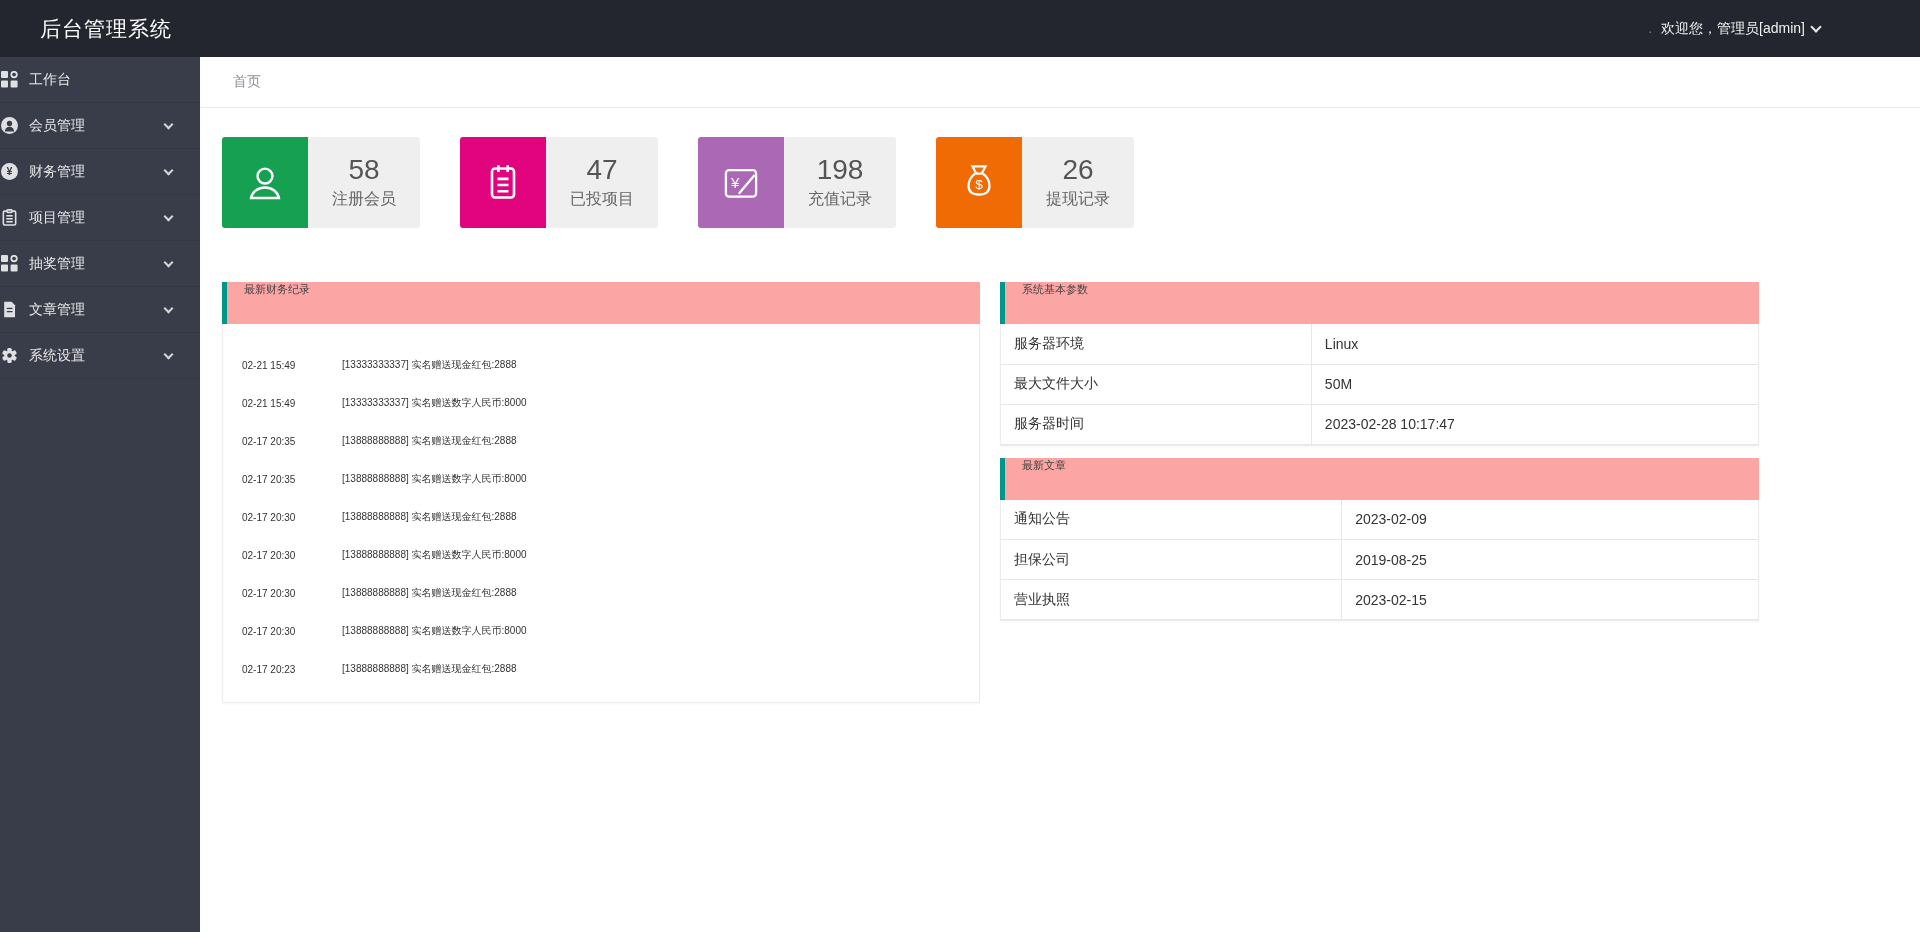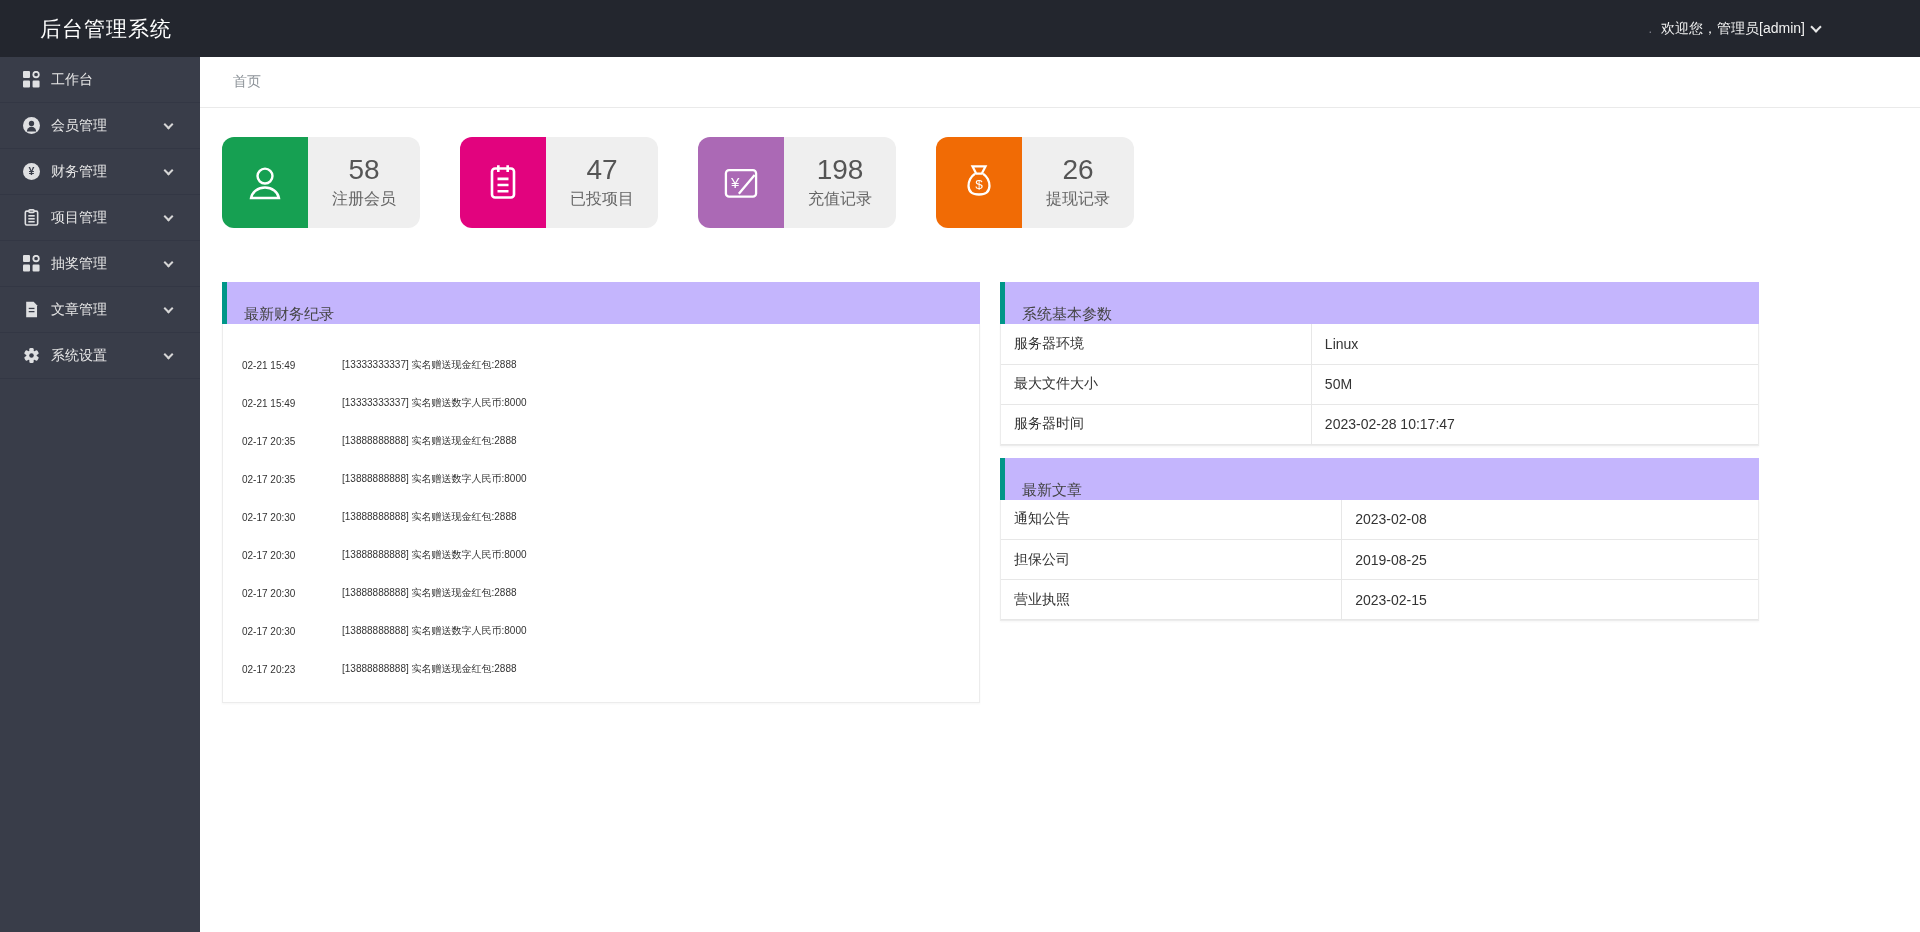--- a/index.html
+++ b/index.html
@@ -10,46 +10,46 @@
   .header { height:57px; background:#23262e; display:flex; align-items:center; justify-content:space-between; }
   .header-title { color:#ffffff; font-size:21px; padding-left:40px; letter-spacing:1px; font-weight:400;text-align:right; }
   .header-user { color:#f1f1f1; font-size:14px; padding-right:100px; display:flex; align-items:center; cursor:pointer; }
   .welcome-dot { color:#7d818b; font-size:13px; margin-right:9px; }
   .chev { width:8px; height:8px; border-right:2px solid #e8e8e8; border-bottom:2px solid #e8e8e8;
           transform:rotate(45deg); margin-left:7px; margin-top:-4px; }
 
   
   .layout { display:flex; height:875px; }
   .sidebar { width:200px; background:#393d49; flex:none; }
-  .menu-item { height:46px; display:flex; align-items:center; padding-left:22px; position:relative;
+  .menu-item { height:46px; display:flex; align-items:center; position:relative;
                border-bottom:1px solid #333744; color:#e6e6e6; font-size:14px; cursor:pointer; }
   .menu-icon { width:18px; height:18px; margin-right:11px; display:flex; align-items:center; justify-content:center; flex:none; }
   .menu-chev { position:absolute; right:28px; width:7px; height:7px;
                border-right:2px solid #d6d6d6; border-bottom:2px solid #d6d6d6; transform:rotate(45deg); margin-top:-3px; }
 
   .main { flex:1; }
   .breadcrumb-bar { height:51px; background:#fff; border-bottom:1px solid #eaeaea;
                     display:flex; align-items:center; padding-left:33px; }
   .breadcrumb { font-size:14px; color:#8d9399; cursor:pointer; }
 
   .content { padding:29px 0 0 22px; }
 
   
   .stats-row { display:flex; gap:40px; }
-  .stat-card { width:198px; height:91px; display:flex; cursor:pointer; border-radius:12px; overflow:hidden; }
+  .stat-card { width:198px; height:91px; display:flex; cursor:pointer; border-radius:3px; overflow:hidden; }
   .stat-icon-box { width:86px; display:flex; align-items:center; justify-content:center; flex:none; }
   .stat-info { flex:1; background:#efefef; display:flex; flex-direction:column; align-items:center; justify-content:center; }
   .stat-value { font-size:28px; color:#555; line-height:1.1; }
   .stat-label { font-size:16px; color:#666; margin-top:4px; }
 
   
   .columns { display:flex; margin-top:54px; align-items:flex-start; }
   .panel { background:#fff; }
-  .panel-header { height:42px; background:#c4b5fd; border-left:5px solid #009688;
-                  display:flex; align-items:flex-end; padding-left:17px; font-size:15px; color:#444; }
+  .panel-header { height:42px; background:#fca5a5; border-left:5px solid #009688;
+                  display:flex; align-items:flex-start; padding-left:17px; font-size:11px; color:#444; }
   .panel-body { border:1px solid #ececec; border-top:none; box-shadow:0 1px 2px rgba(0,0,0,.04); }
 
   .finance-panel { width:758px; margin-right:20px; }
   .finance-body { padding:22px 20px 14px 19px; }
   .record-row { display:flex; height:38px; align-items:center; font-size:10px; color:#333; }
   .record-time { width:100px; flex:none; }
 
   .right-col { width:759px; }
   .data-table { width:100%; border-collapse:collapse; }
   .data-table td { height:40px; border-bottom:1px solid #e7e7e7; font-size:14px; color:#333; padding-left:13px; }
@@ -312,21 +312,21 @@
 
           <div class="panel articles-panel">
             <div class="panel-header" style="border-left-color: rgb(0, 150, 136);">
               <span>最新文章</span>
             </div>
             <div class="panel-body">
               <table class="data-table art-table">
                 <tbody>
                     <tr>
                   <td class="cell-label">通知公告</td>
-                  <td class="cell-value">2023-02-08</td>
+                  <td class="cell-value">2023-02-09</td>
                 </tr>
                 <tr>
                   <td class="cell-label">担保公司</td>
                   <td class="cell-value">2019-08-25</td>
                 </tr>
                 <tr>
                   <td class="cell-label">营业执照</td>
                   <td class="cell-value">2023-02-15</td>
                 </tr>
               </tbody>

